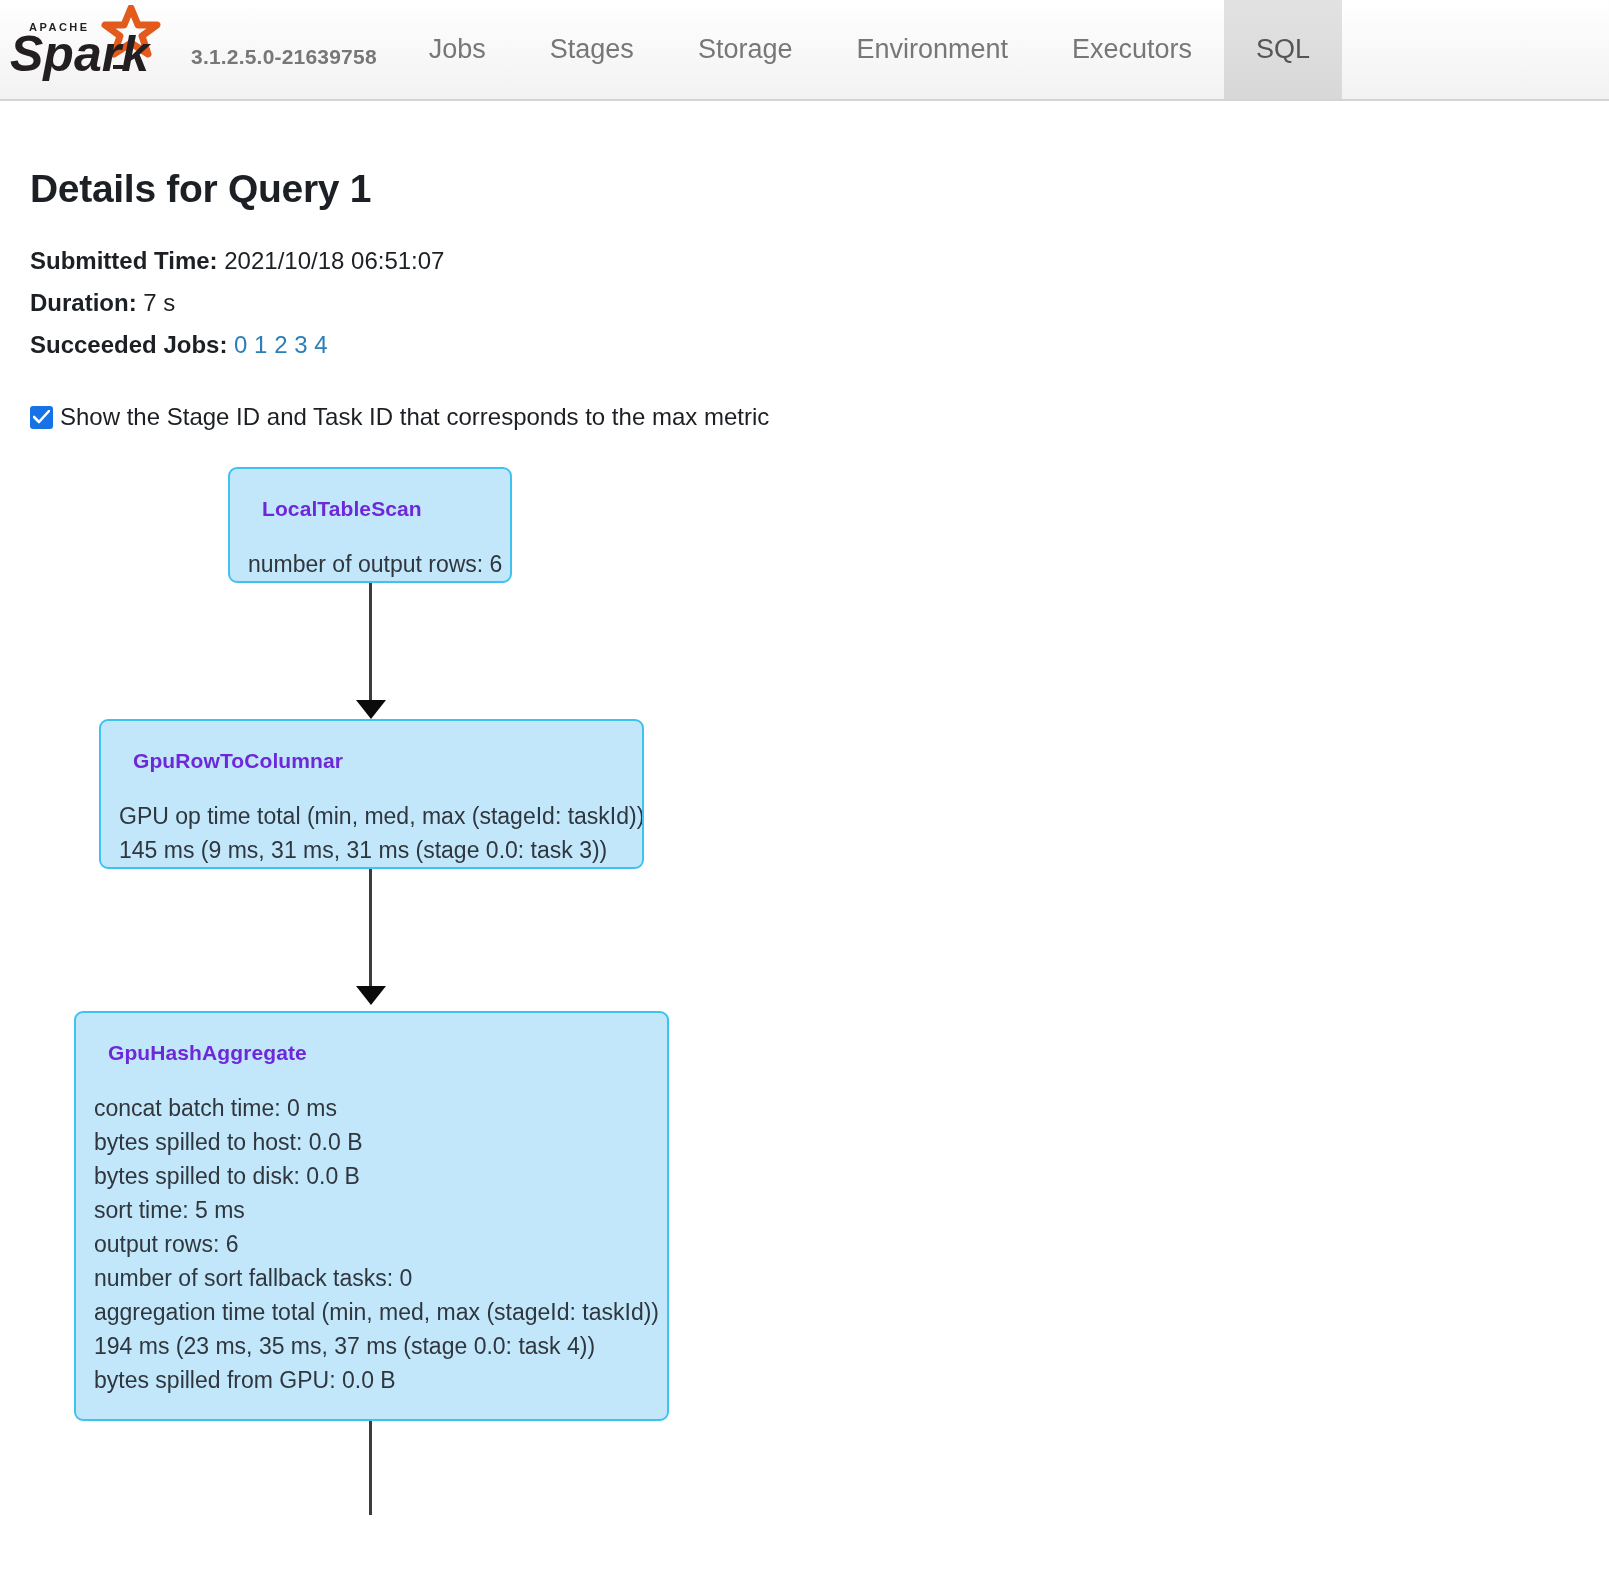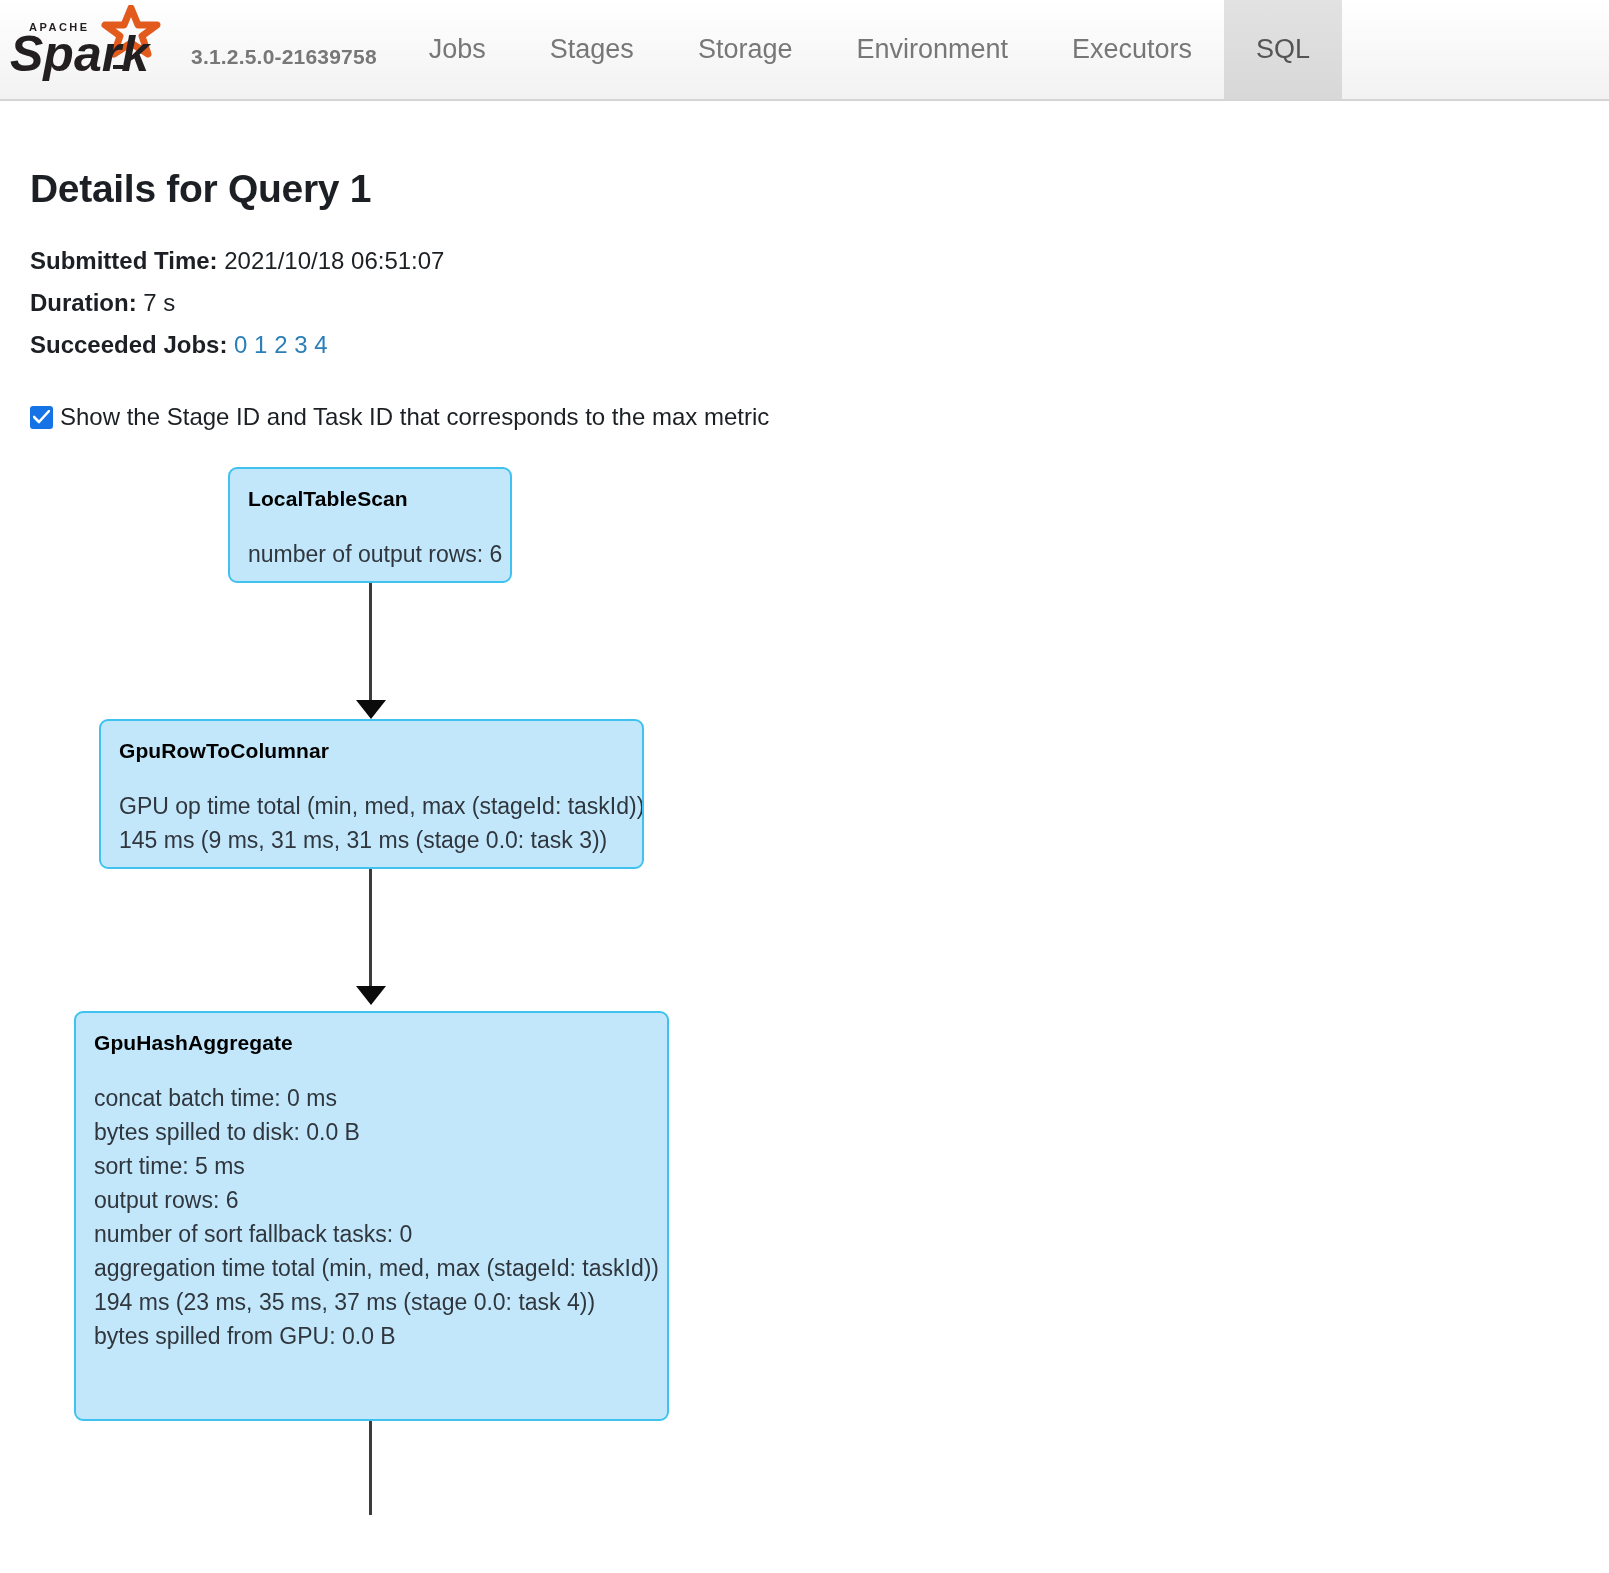--- a/index.html
+++ b/index.html
@@ -111,24 +111,25 @@
   .node {
     position: absolute;
     background: #c2e7fb;
     border: 2px solid #3fc2f0;
     border-radius: 9px;
     overflow: hidden;
   }
   .node-title {
     font-size: 21px;
     font-weight: bold;
-    color: #000000;
-    padding: 18px 0 0 18px;
+    color: #6d28d9;
+    padding: 28px 0 0 18px;
     letter-spacing: 0.1px;
     white-space: nowrap;
+    margin-left: 14px;
   }
   .node-metrics {
     padding: 0 0 0 18px;
     margin-top: 26px;
   }
   .metric {
     font-size: 23px;
     color: #30363d;
     line-height: 34px;
     white-space: nowrap;
@@ -233,20 +234,21 @@
 
     <div class="edge">
       <div class="edge-line" style="left:339px; top:414px; height:125px;"></div>
       <div class="edge-arrow" style="left:326px; top:531px;"></div>
     </div>
 
     <div class="node" style="left:44px; top:556px; width:595px; height:410px;">
       <div class="node-title">GpuHashAggregate</div>
       <div class="node-metrics">
         <div class="metric">concat batch time: 0 ms</div>
+        <div class="metric">bytes spilled to host: 0.0 B</div>
         <div class="metric">bytes spilled to disk: 0.0 B</div>
         <div class="metric">sort time: 5 ms</div>
         <div class="metric">output rows: 6</div>
         <div class="metric">number of sort fallback tasks: 0</div>
         <div class="metric">aggregation time total (min, med, max (stageId: taskId))</div>
         <div class="metric">194 ms (23 ms, 35 ms, 37 ms (stage 0.0: task 4))</div>
         <div class="metric">bytes spilled from GPU: 0.0 B</div>
       </div>
     </div>
 

